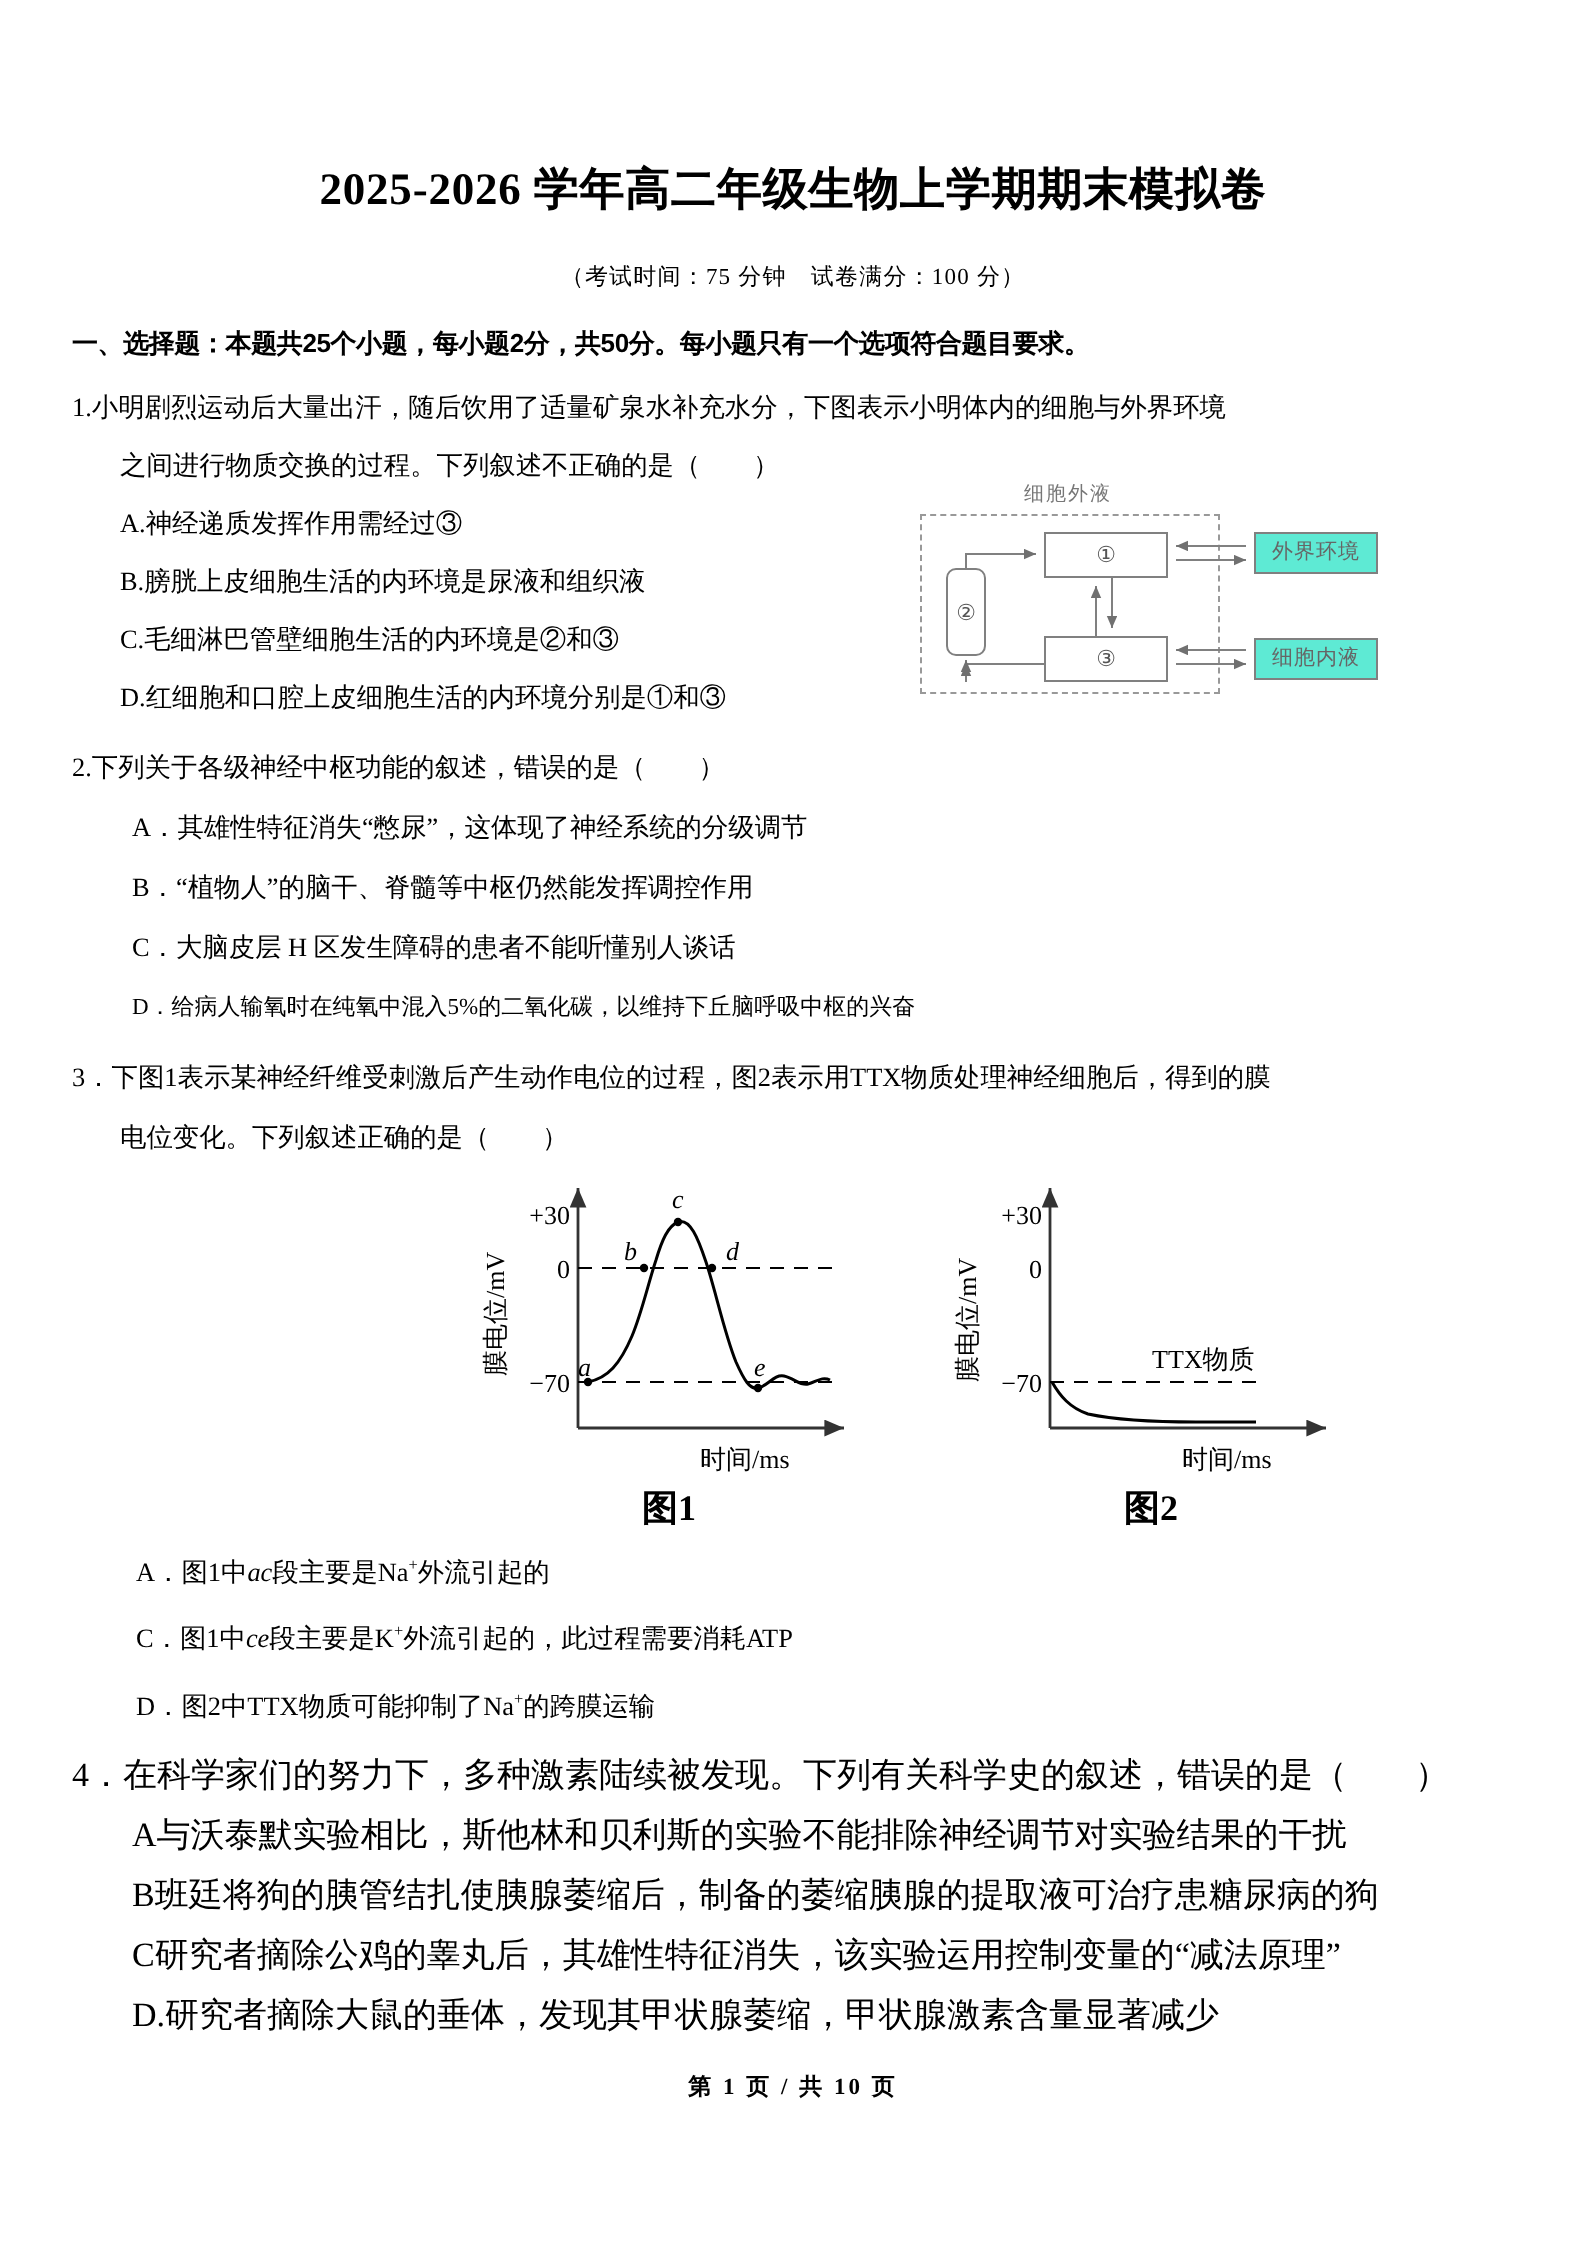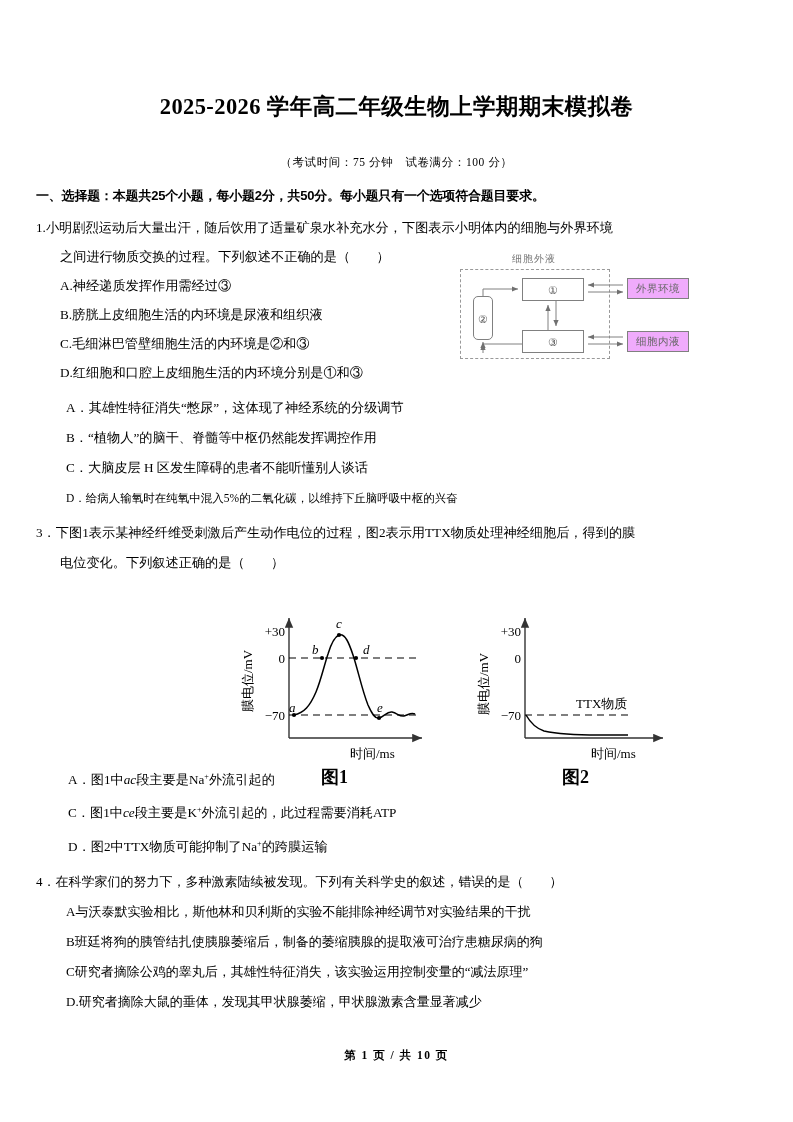--- a/index.html
+++ b/index.html
@@ -22,21 +22,21 @@
     padding: 0;
     box-sizing: border-box;
   }
 
   
   .doc-title {
     text-align: center;
     font-size: 22.5px;
     font-weight: bold;
     letter-spacing: 0.4px;
-    margin: 12px;
+    margin: 0;
     padding-top: 79px;
     font-family: "Liberation Serif", "DejaVu Serif", serif;
   }
   .doc-subtitle {
     text-align: center;
     font-size: 11.5px;
     margin: 0;
     padding-top: 21px;
     letter-spacing: 0.6px;
   }
@@ -68,21 +68,21 @@
 
   #q2 { padding-top: 6px; }
   #q2 .q-line { line-height: 30px; }
   #q2 .q-opt { padding-left: 30px; }
   #q2 .small-opt { font-size: 11.5px; }
 
   #q3 { padding-top: 5px; }
   #q3 .q-line { line-height: 30px; }
 
   #q4 { padding-top: 5px; }
-  #q4 .q-line { line-height: 30px; font-size: 13px; }
+  #q4 .q-line { line-height: 30px; font-size: 17px; }
   #q4 .q-opt { padding-left: 30px; }
 
   
   .fig-q1 {
     position: absolute;
     left: 452px;
     top: 240px;
     width: 240px;
     height: 112px;
   }
@@ -111,38 +111,38 @@
     color: #555;
     text-align: center;
     box-sizing: border-box;
   }
   .fig-q1 .b1 { left: 70px; top: 26px; width: 62px; height: 23px; line-height: 22px; }
   .fig-q1 .b2 { left: 21px; top: 44px; width: 20px; height: 44px; line-height: 44px; border-radius: 5px; }
   .fig-q1 .b3 { left: 70px; top: 78px; width: 62px; height: 23px; line-height: 22px; }
   .fig-q1 .ebox {
     position: absolute;
     border: 1px solid #808080;
-    background: #f0abfc;
+    background: #5eead4;
     font-size: 10.5px;
     color: #666;
     text-align: center;
     box-sizing: border-box;
     letter-spacing: 0.5px;
   }
   .fig-q1 .e1 { left: 175px; top: 26px; width: 62px; height: 21px; line-height: 20px; }
   .fig-q1 .e2 { left: 175px; top: 79px; width: 62px; height: 21px; line-height: 20px; }
   .fig-q1 svg { position: absolute; left: 0; top: 0; }
 
   
   .fig-wrap {
     position: relative;
     height: 182px;
     margin-top: 2px;
   }
-  .fig-chart { position: absolute; top: 0; margin-top: 30px; }
+  .fig-chart { position: absolute; top: 0; }
   .fig-chart.one { left: 196px; }
   .fig-chart.two { left: 432px; }
   .fig-caption {
     text-align: center;
     font-size: 18px;
     margin-top: 1px;
     font-weight: bold;
   }
   .axis-text { font-size: 13px; font-family: "Liberation Serif","DejaVu Serif",serif; }
 
@@ -211,20 +211,23 @@
     </svg>
 
     <div class="nbox b1">①</div>
     <div class="nbox b2">②</div>
     <div class="nbox b3">③</div>
     <div class="ebox e1">外界环境</div>
     <div class="ebox e2">细胞内液</div>
   </div>
 
   <div class="q-block" id="q2">
+    <div class="q-line q-stem">
+      <span>2.</span><span>下列关于各级神经中枢功能的叙述，错误的是（　　）</span>
+    </div>
     <div class="q-line q-opt">A．其雄性特征消失“憋尿”，这体现了神经系统的分级调节</div>
     <div class="q-line q-opt">B．“植物人”的脑干、脊髓等中枢仍然能发挥调控作用</div>
     <div class="q-line q-opt">C．大脑皮层 H 区发生障碍的患者不能听懂别人谈话</div>
     <div class="q-line q-opt small-opt">D．给病人输氧时在纯氧中混入5%的二氧化碳，以维持下丘脑呼吸中枢的兴奋</div>
   </div>
 
   <div class="q-block" id="q3">
     <div class="q-line q-stem">
       <span>3．</span><span>下图1表示某神经纤维受刺激后产生动作电位的过程，图2表示用TTX物质处理神经细胞后，得到的膜</span>
     </div>

